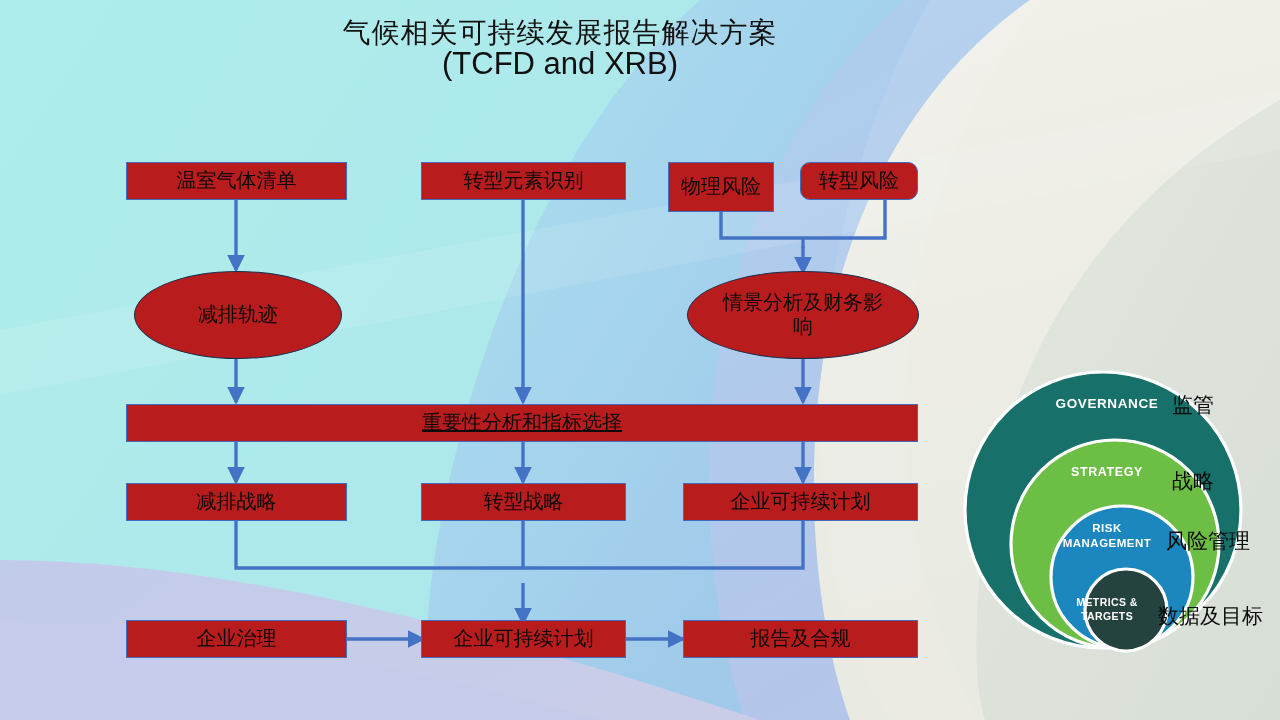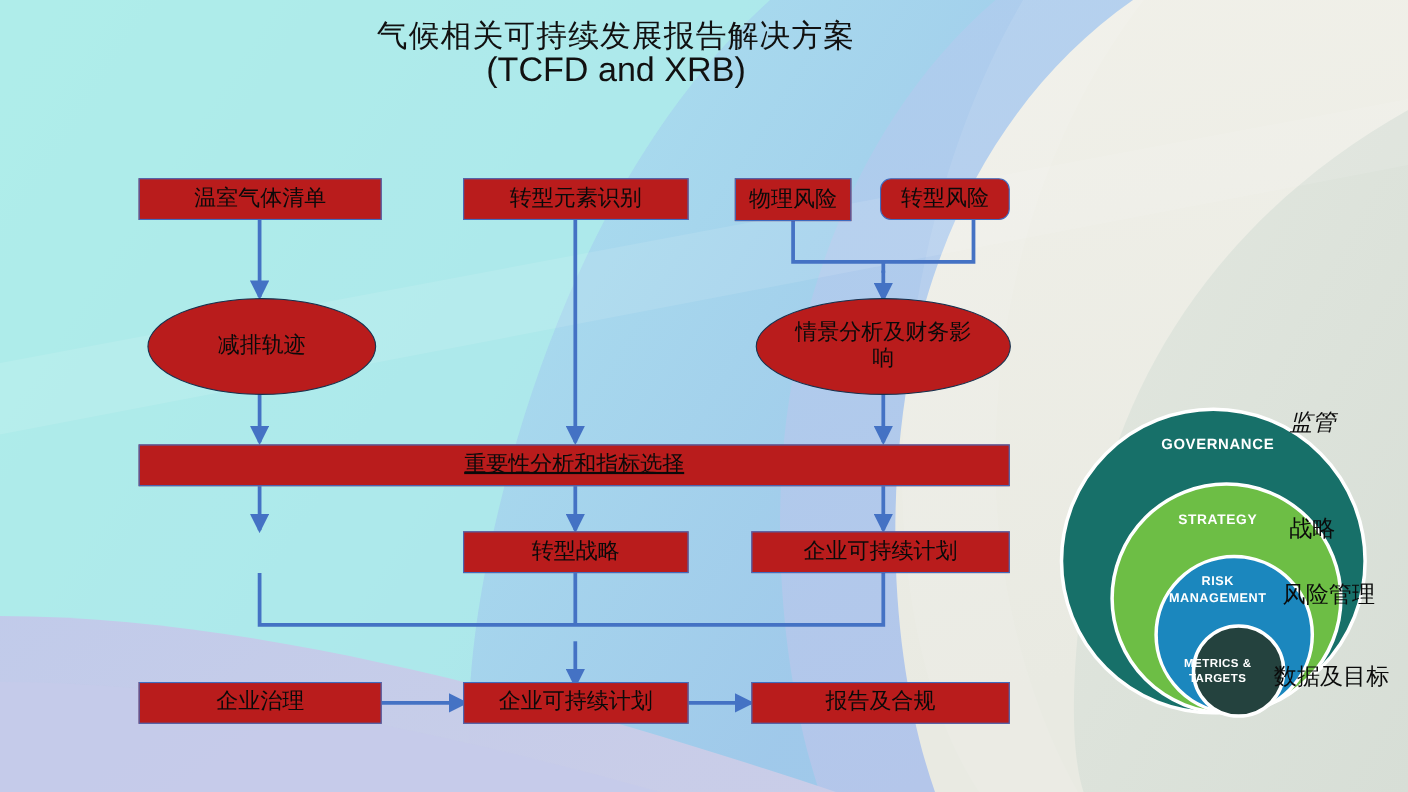--- a/index.html
+++ b/index.html
@@ -119,38 +119,41 @@
       <path d="M803,246 L803,272"></path>
     </g>
   </svg>
 
   <div class="node" style="left:126px;top:162px;width:221px;height:38px;">
     <span>温室气体清单</span>
   </div>
   <div class="node" style="left:421px;top:162px;width:205px;height:38px;">
     <span>转型元素识别</span>
   </div>
-  <div class="node" style="left:668px;top:162px;width:106px;height:39px;">
+  <div class="node" style="left:668px;top:162px;width:106px;height:50px;">
     <span>物理风险</span>
   </div>
   <div class="node" style="left:800px;top:162px;width:118px;height:38px;border-radius:10px;">
     <span>转型风险</span>
   </div>
 
   <div class="node ell" style="left:134px;top:271px;width:208px;height:88px;">
     <span>减排轨迹</span>
   </div>
   <div class="node ell" style="left:687px;top:271px;width:232px;height:88px;padding:0 34px;">
     <span>情景分析及财务影响</span>
   </div>
 
   <div class="node bar" style="left:126px;top:404px;width:792px;height:38px;text-decoration:underline;">
     <span>重要性分析和指标选择</span>
   </div>
 
+  <div class="node" style="left:126px;top:483px;width:221px;height:38px;">
+    <span>减排战略</span>
+  </div>
   <div class="node" style="left:421px;top:483px;width:205px;height:38px;">
     <span>转型战略</span>
   </div>
   <div class="node" style="left:683px;top:483px;width:235px;height:38px;">
     <span>企业可持续计划</span>
   </div>
 
   <div class="node" style="left:126px;top:620px;width:221px;height:38px;">
     <span>企业治理</span>
   </div>
@@ -168,18 +171,18 @@
     <circle cx="171" cy="250" r="41" fill="#24423E" stroke="#ffffff" stroke-width="3.2"></circle>
 
     <text id="t-gov" x="152" y="48" text-anchor="middle" fill="#ffffff" font-family="Liberation Sans, sans-serif" font-size="13.5" font-weight="bold" letter-spacing="0.6">GOVERNANCE</text>
     <text id="t-str" x="152" y="116" text-anchor="middle" fill="#ffffff" font-family="Liberation Sans, sans-serif" font-size="12.5" font-weight="bold" letter-spacing="0.6">STRATEGY</text>
     <text x="152" y="172" text-anchor="middle" fill="#ffffff" font-family="Liberation Sans, sans-serif" font-size="11.5" font-weight="bold" letter-spacing="0.5">RISK</text>
     <text x="152" y="187" text-anchor="middle" fill="#ffffff" font-family="Liberation Sans, sans-serif" font-size="11.5" font-weight="bold" letter-spacing="0.5">MANAGEMENT</text>
     <text x="152" y="246" text-anchor="middle" fill="#ffffff" font-family="Liberation Sans, sans-serif" font-size="10.5" font-weight="bold" letter-spacing="0.4">METRICS &amp;</text>
     <text x="152" y="260" text-anchor="middle" fill="#ffffff" font-family="Liberation Sans, sans-serif" font-size="10.5" font-weight="bold" letter-spacing="0.4">TARGETS</text>
   </svg>
 
-  <div class="ringlab" style="left:1172px;top:374px;font-style:italic;">监管</div>
+  <div class="ringlab" style="left:1172px;top:394px;">监管</div>
   <div class="ringlab" style="left:1172px;top:470px;">战略</div>
   <div class="ringlab" style="left:1166px;top:530px;">风险管理</div>
   <div class="ringlab" style="left:1158px;top:605px;">数据及目标</div>
 
 </div>
 
 </body></html>

